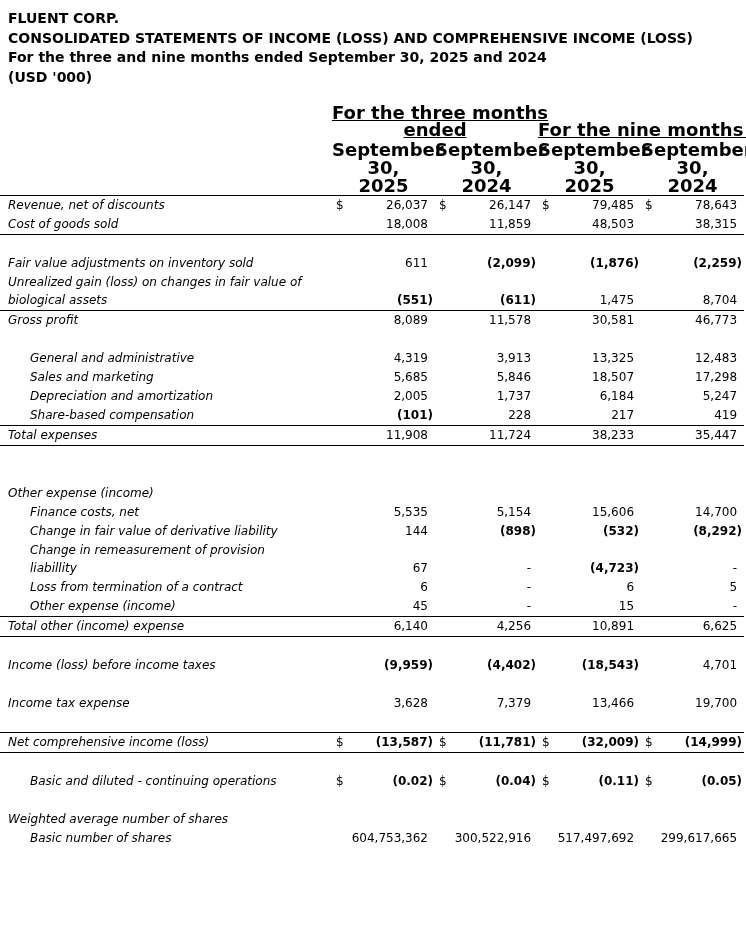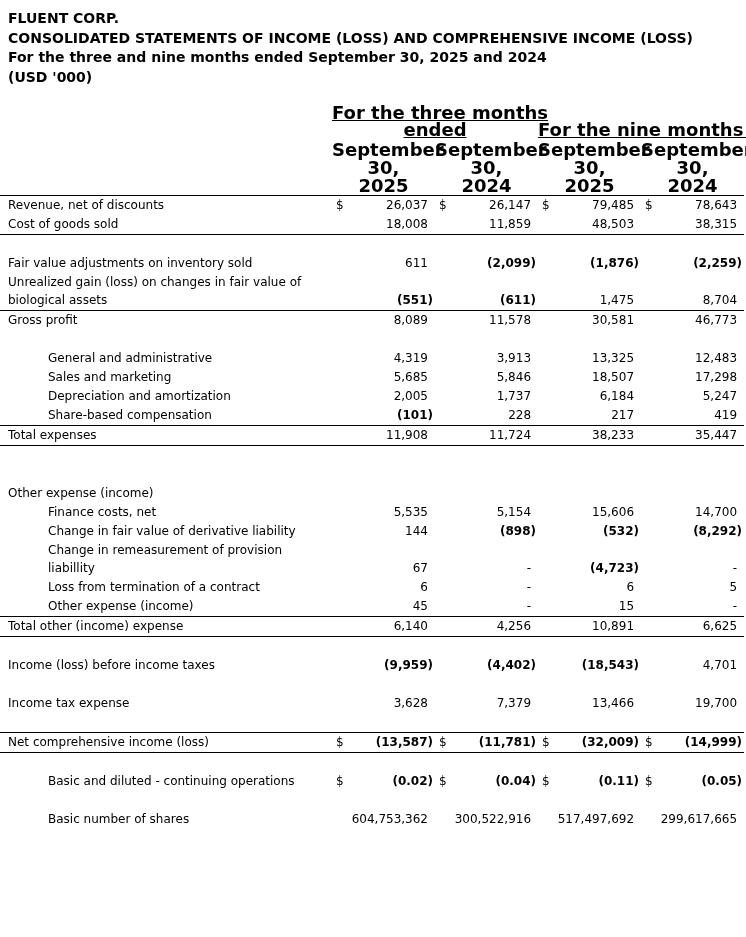--- a/index.html
+++ b/index.html
@@ -19,22 +19,22 @@
   }
   th, td { padding:0; vertical-align:bottom; }
   thead th { font-weight:bold; font-size:18px; text-align:center; }
   .grp { vertical-align:bottom; }
   .grp div { line-height:17px; white-space:nowrap; }
   .u { text-decoration:underline; }
   .colh { padding-top:3px; }
   .colh div { line-height:18px; }
   tbody td { font-size:12px; line-height:18px; padding-bottom:1px; }
   td.label { padding-left:8px; text-align:left; }
-  td.label div { white-space:nowrap; }
-  td.label.ind { padding-left:48px; }
+  td.label div { white-space:nowrap;font-style:italic; }
+  td.label.ind { padding-left:30px; }
   td.d { text-align:left; padding-left:4px; }
   td.v { text-align:right; padding-right:7px; }
   td.v.neg { padding-right:2px;font-weight:bold; }
   tr.bt td { border-top:1px solid #000000; }
   tr.bb td { border-bottom:1px solid #000000; }
   td.blank { height:18px; }
 </style>
 </head>
 <body>
 
@@ -389,20 +389,33 @@
         <td class="v neg">(0.04)</td>
         <td class="d">$</td>
         <td class="v neg">(0.11)</td>
         <td class="d">$</td>
         <td class="v neg">(0.05)</td>
       </tr>
       <tr>
         <td colspan="9" class="blank"></td>
       </tr>
       <tr>
+        <td class="label">
+          <div>Weighted average number of shares</div>
+        </td>
+        <td class="d"></td>
+        <td class="v"></td>
+        <td class="d"></td>
+        <td class="v"></td>
+        <td class="d"></td>
+        <td class="v"></td>
+        <td class="d"></td>
+        <td class="v"></td>
+      </tr>
+      <tr>
         <td class="label ind">
           <div>Basic number of shares</div>
         </td>
         <td class="d"></td>
         <td class="v">604,753,362</td>
         <td class="d"></td>
         <td class="v">300,522,916</td>
         <td class="d"></td>
         <td class="v">517,497,692</td>
         <td class="d"></td>

